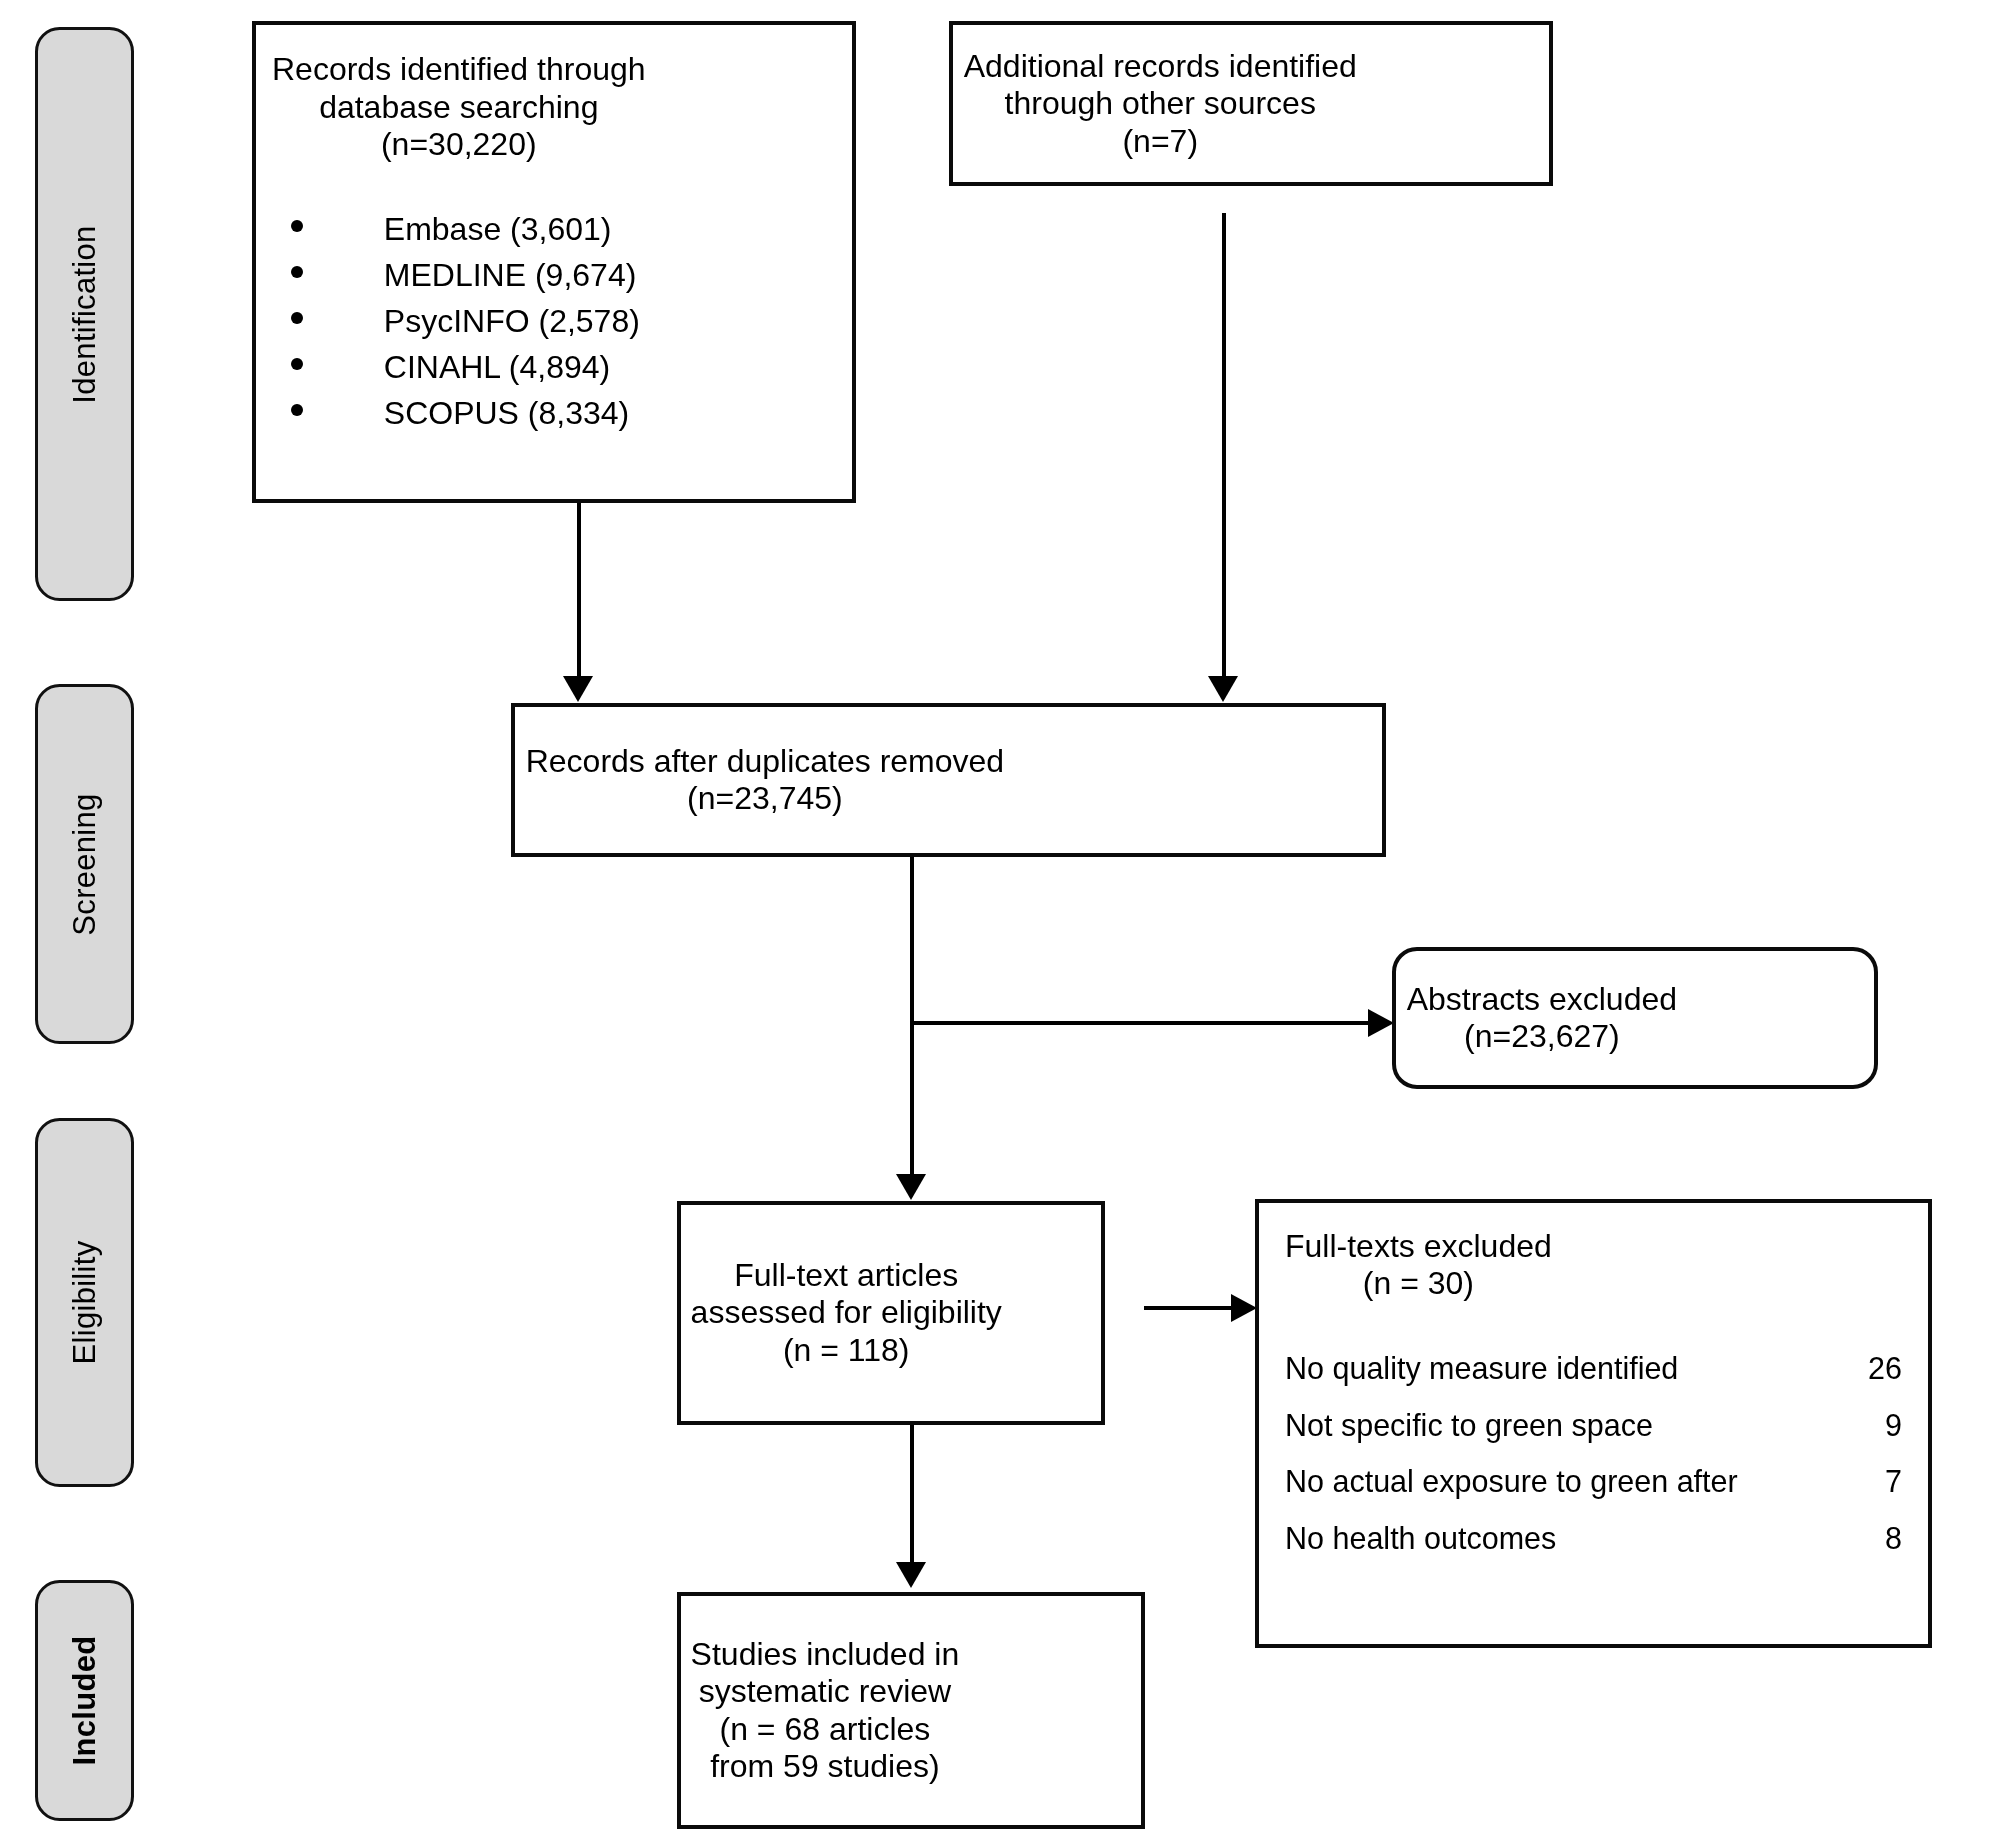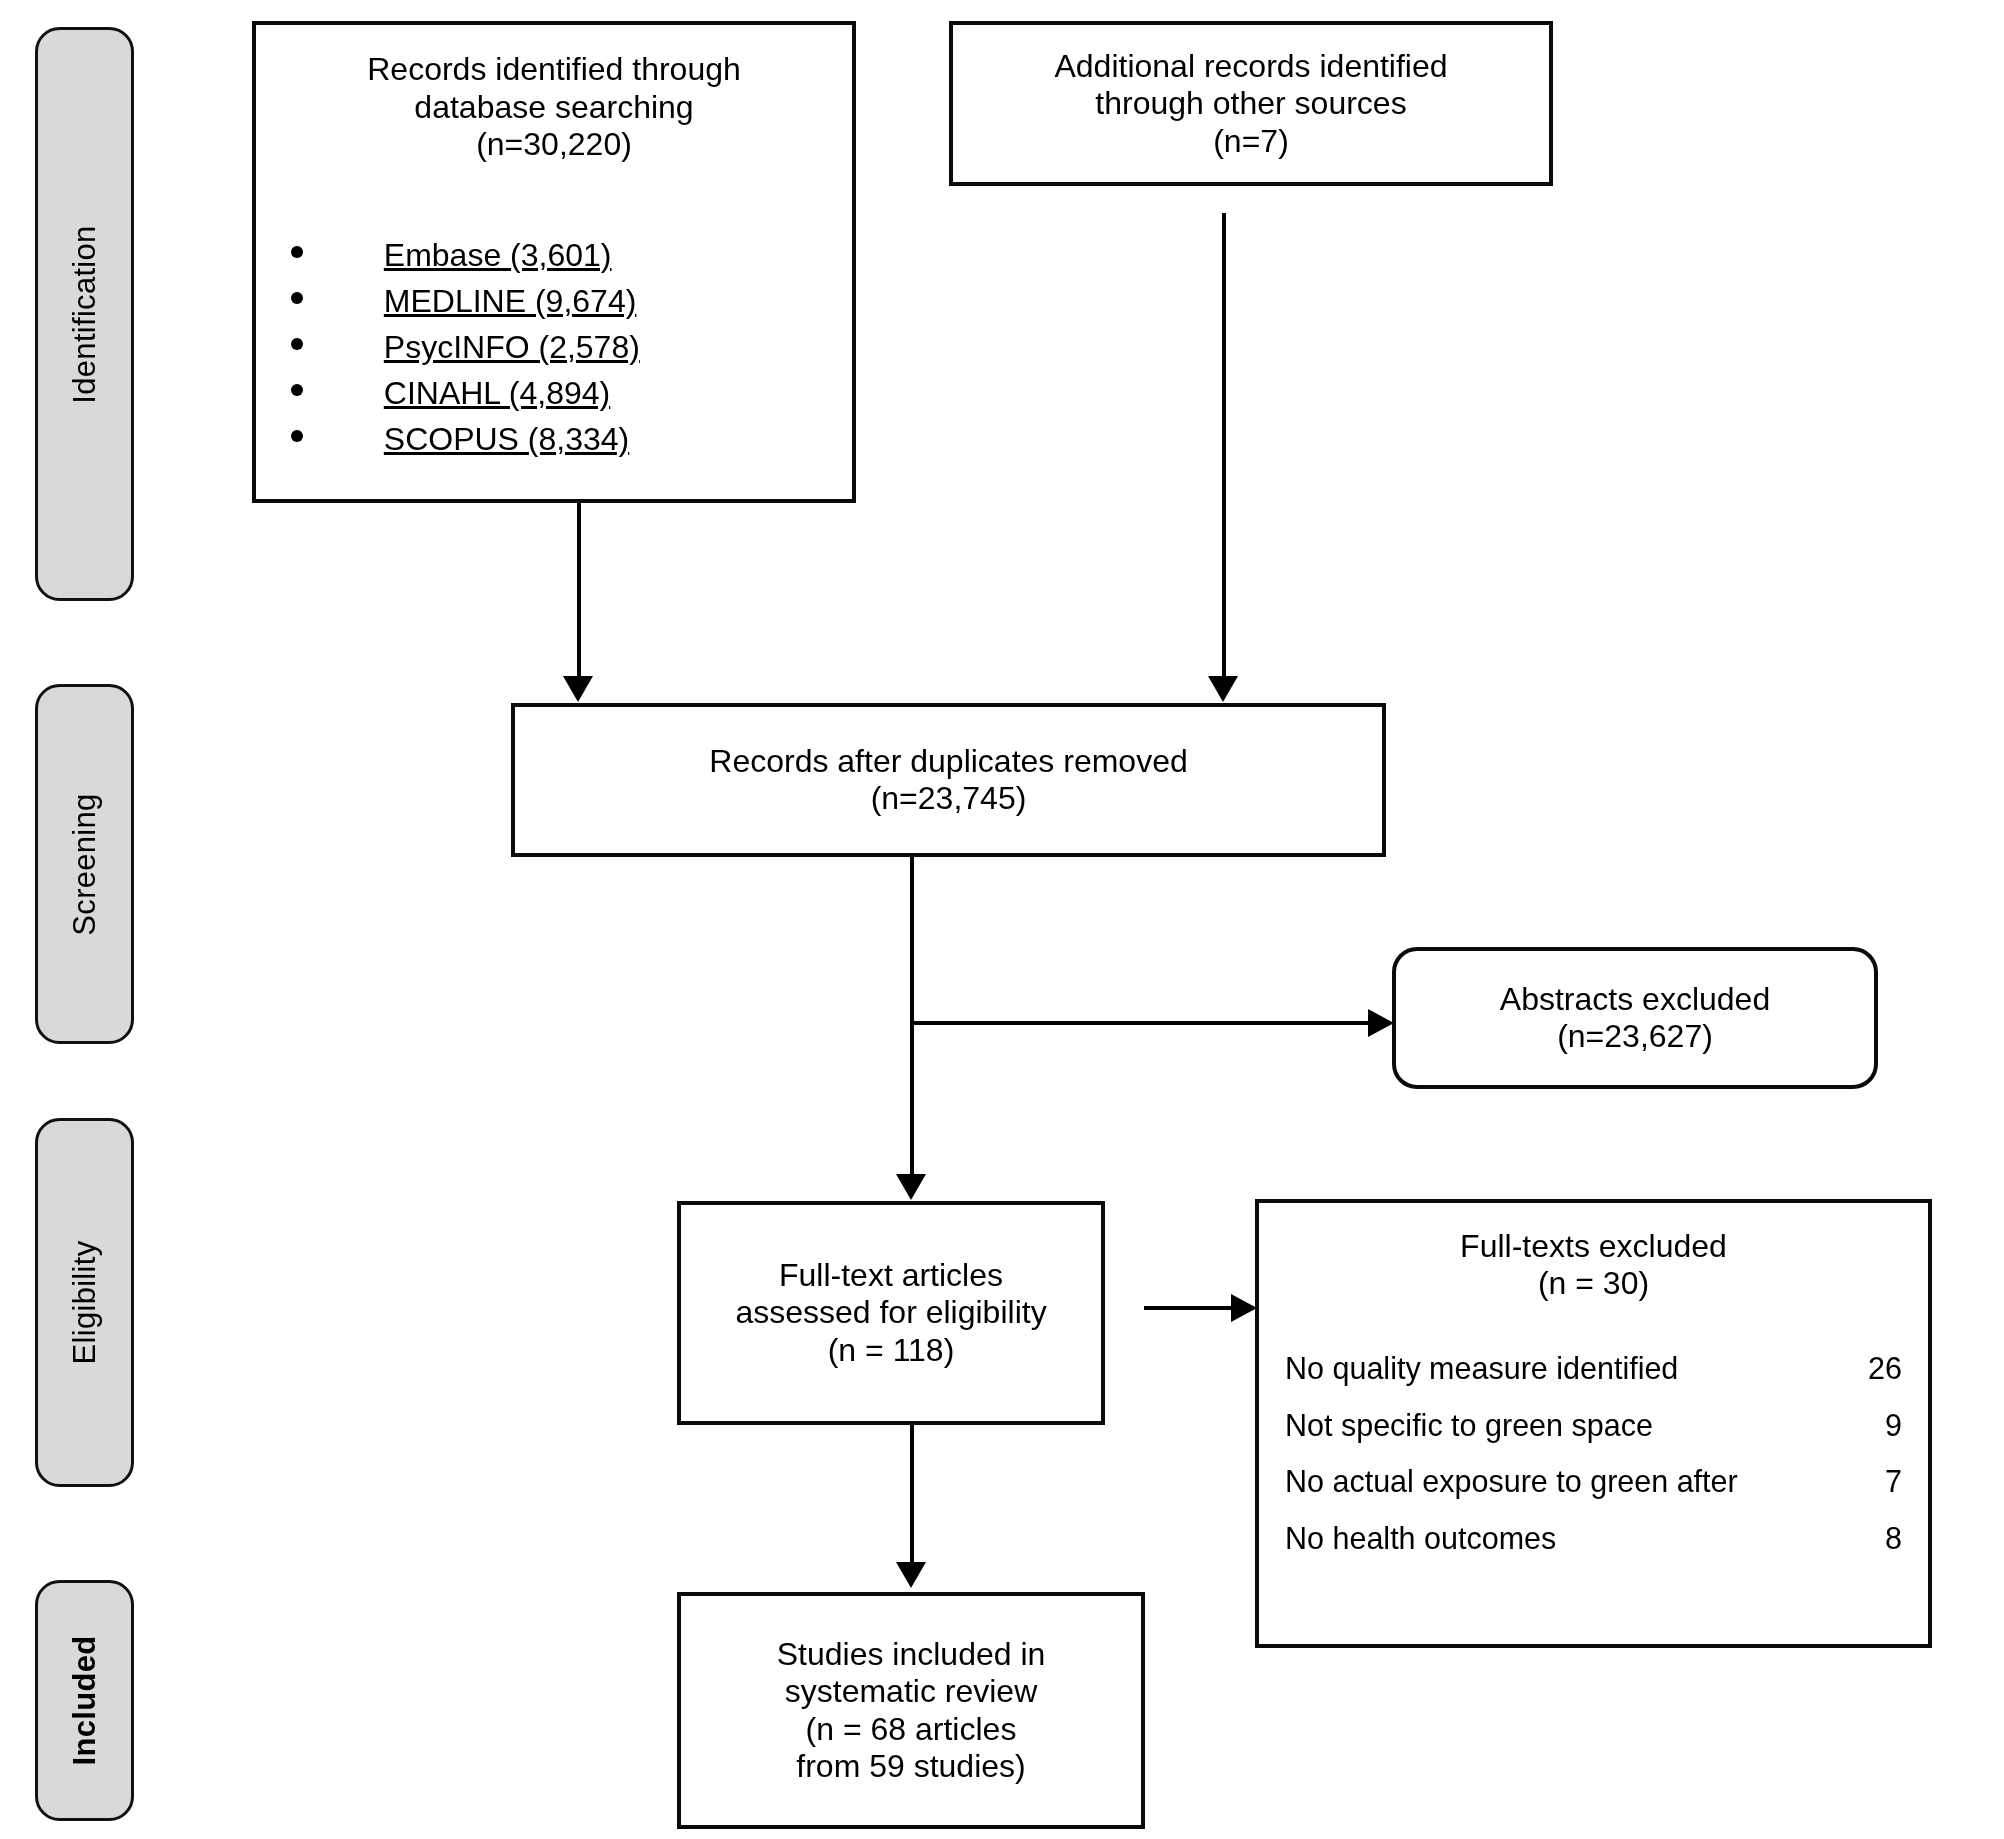--- a/index.html
+++ b/index.html
@@ -27,21 +27,21 @@
   
   .node{
     position:absolute;
     background:#fff;
     border:4.8px solid #0a0a0a;
     box-sizing:border-box;
   }
   .node-inner{
     width:100%;height:100%;
     display:flex;flex-direction:column;
-    align-items:center;
+    align-items:flex-start;
     box-sizing:border-box;
   }
   .node-title{
     text-align:center;
     font-size:32px;
     line-height:1.17;
     white-space:pre-line;
   }
 
   
@@ -129,21 +129,21 @@
   <div class="arrow-right" style="left:1231px;top:1294px;"></div>
 
   <div class="vline" style="left:910px;top:1423px;height:142px;"></div>
   <div class="arrow-down" style="left:896px;top:1562px;"></div>
 
   <div class="node" style="left:252px;top:21.4px;width:604px;height:482px;">
     <div class="node-inner" style="padding:26px 16px 0 16px;">
       <div class="node-title">Records identified through
 database searching
 (n=30,220)</div>
-      <ul class="bullet-list" style="margin-top:75px;margin-left:19px;text-decoration:underline;">
+      <ul class="bullet-list" style="margin-top:49px;margin-left:19px;">
         <li>
           <span class="dot"></span>
           <span>Embase (3,601)</span>
         </li>
         <li>
           <span class="dot"></span>
           <span>MEDLINE (9,674)</span>
         </li>
         <li>
           <span class="dot"></span>

